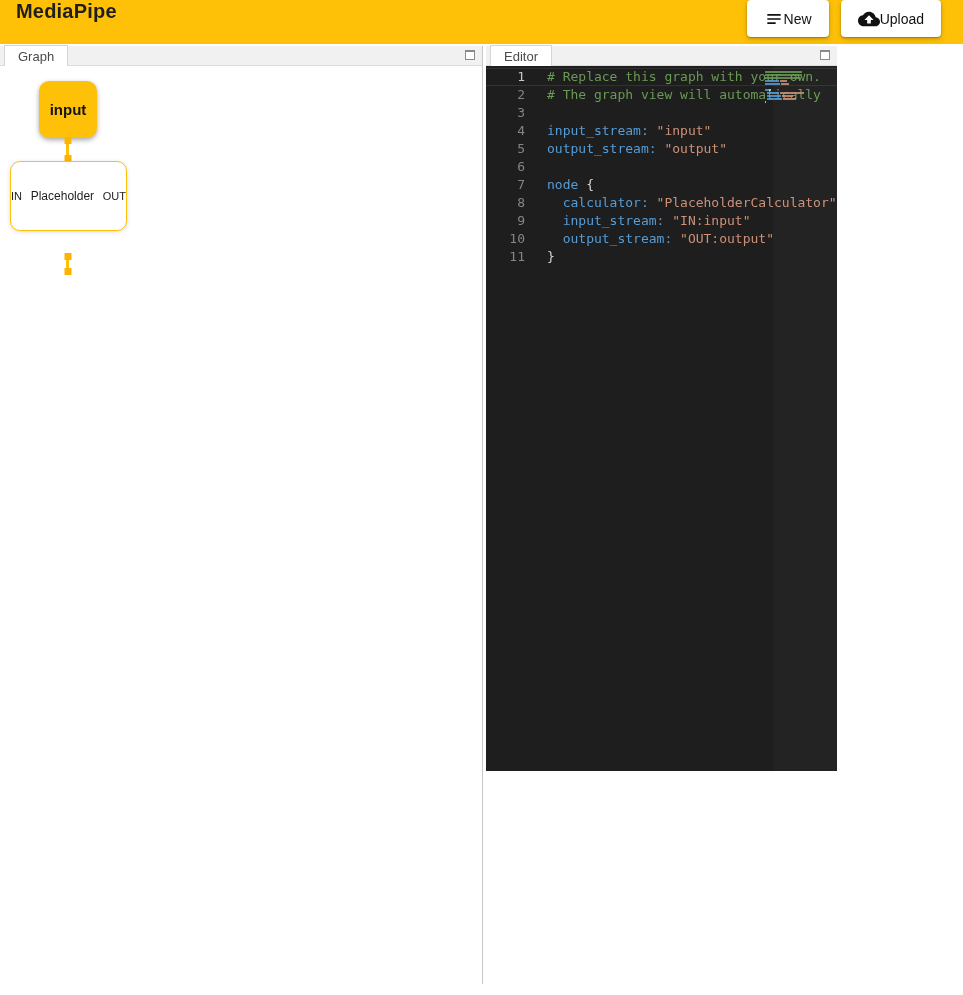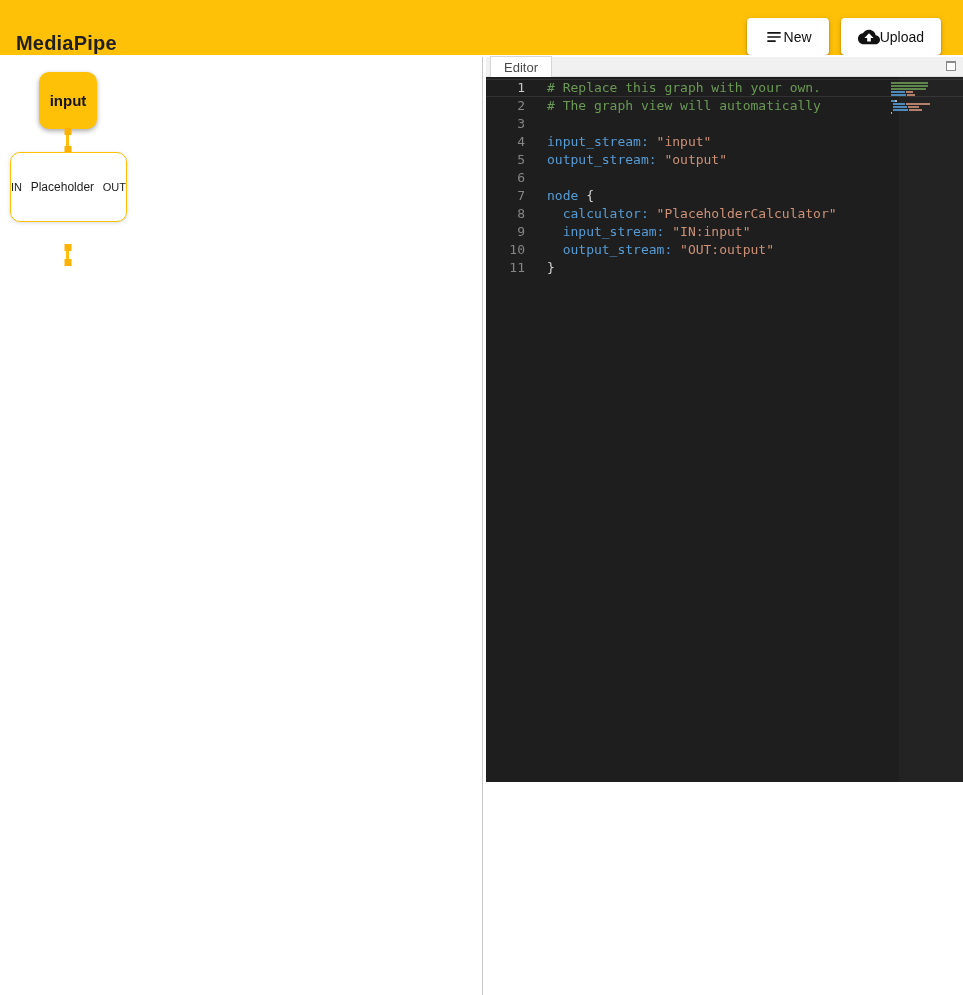--- a/index.html
+++ b/index.html
@@ -6,23 +6,23 @@
   html,body { width:963px; height:995px; }
   body {
     font-family:"Liberation Sans", sans-serif;
     background:#fff;
     overflow:hidden;
     position:relative;
   }
 
   
   .app-header {
-    height:55px;
+    height:44px;
     background:var(--accent,#FFC107);
-    display:flex; align-items:flex-end;
+    display:flex; align-items:flex-start;
     padding:0 16px;
   }
   .app-title { font-size:20px; font-weight:bold; color:#1f1f1f; letter-spacing:.2px; }
   .header-actions { margin-left:auto; display:flex; gap:12px; padding-right:6px; }
   .hbtn {
     display:flex; align-items:center; 
     background:#fff; border:none; border-radius:4px;
     height:37px; padding:0 17px;
     font-family:inherit; font-size:14px; color:#111;
     box-shadow:0 1px 2px rgba(0,0,0,.3), 0 2px 6px rgba(0,0,0,.18);
@@ -31,21 +31,21 @@
   .hbtn svg { display:block; }
 
   
   .main { position:relative; height:940px; background:#fff; }
   .graph-panel {
     position:absolute; left:0; top:2px; width:483px; height:938px;
     border-right:1px solid #c9c9c9; background:#fff;
   }
   .right-col {
     position:absolute; left:486px; top:2px; width:477px; height:938px;
-    display:flex; flex-direction:column;
+    display:flex; flex-direction:row;
   }
   .editor-panel { height:725px; display:flex; flex-direction:column; }
   .feedback-panel { margin-top:6px; flex:1; display:flex; flex-direction:column; }
 
   
   .panel-bar {
     height:20px; background:#f1f1f1; border-bottom:1px solid #ddd;
     display:flex; align-items:flex-end; position:relative; flex:none;
   }
   .tab {
@@ -143,20 +143,24 @@
           </svg>
       </span>
       <span>Upload</span>
     </button>
   </div>
 </header>
 
 <div class="main">
 
   <section class="graph-panel">
+    <div class="panel-bar">
+      <div class="tab">Graph</div>
+      <div class="popout"></div>
+    </div>
     <div class="graph-canvas">
 
       <div class="gnode gnode-amber node-input">
         <span>input</span>
       </div>
 
       <div class="gedge edge-1"></div>
 
       <div class="gnode node-calc">
         <span class="port-label">IN</span>

